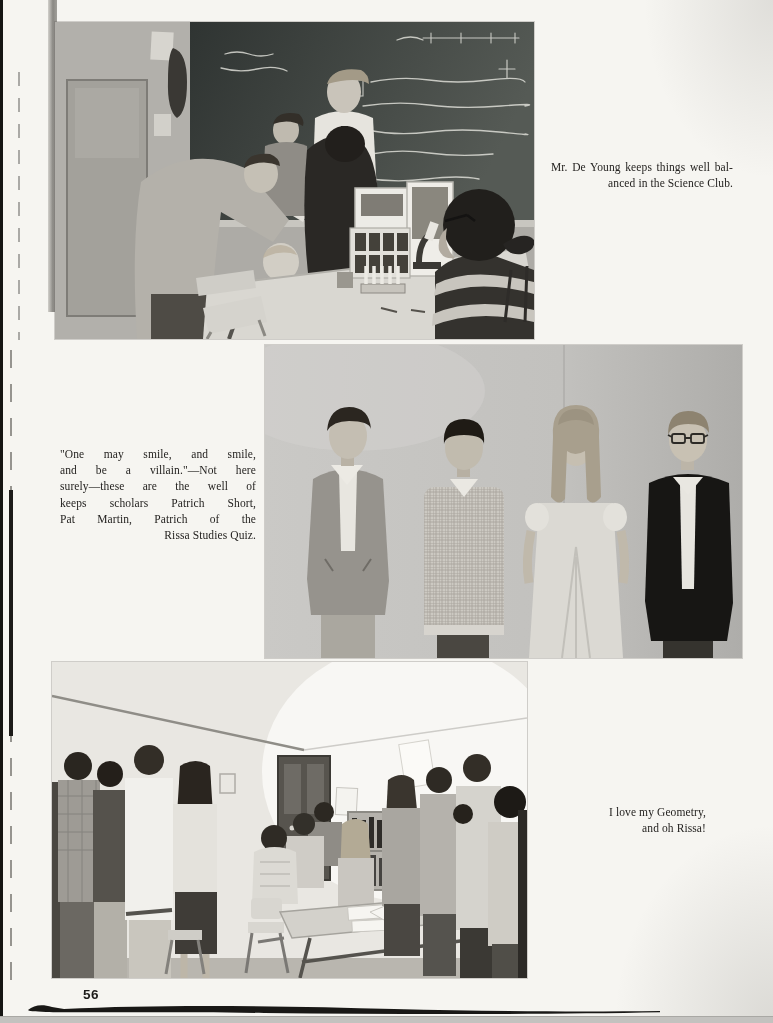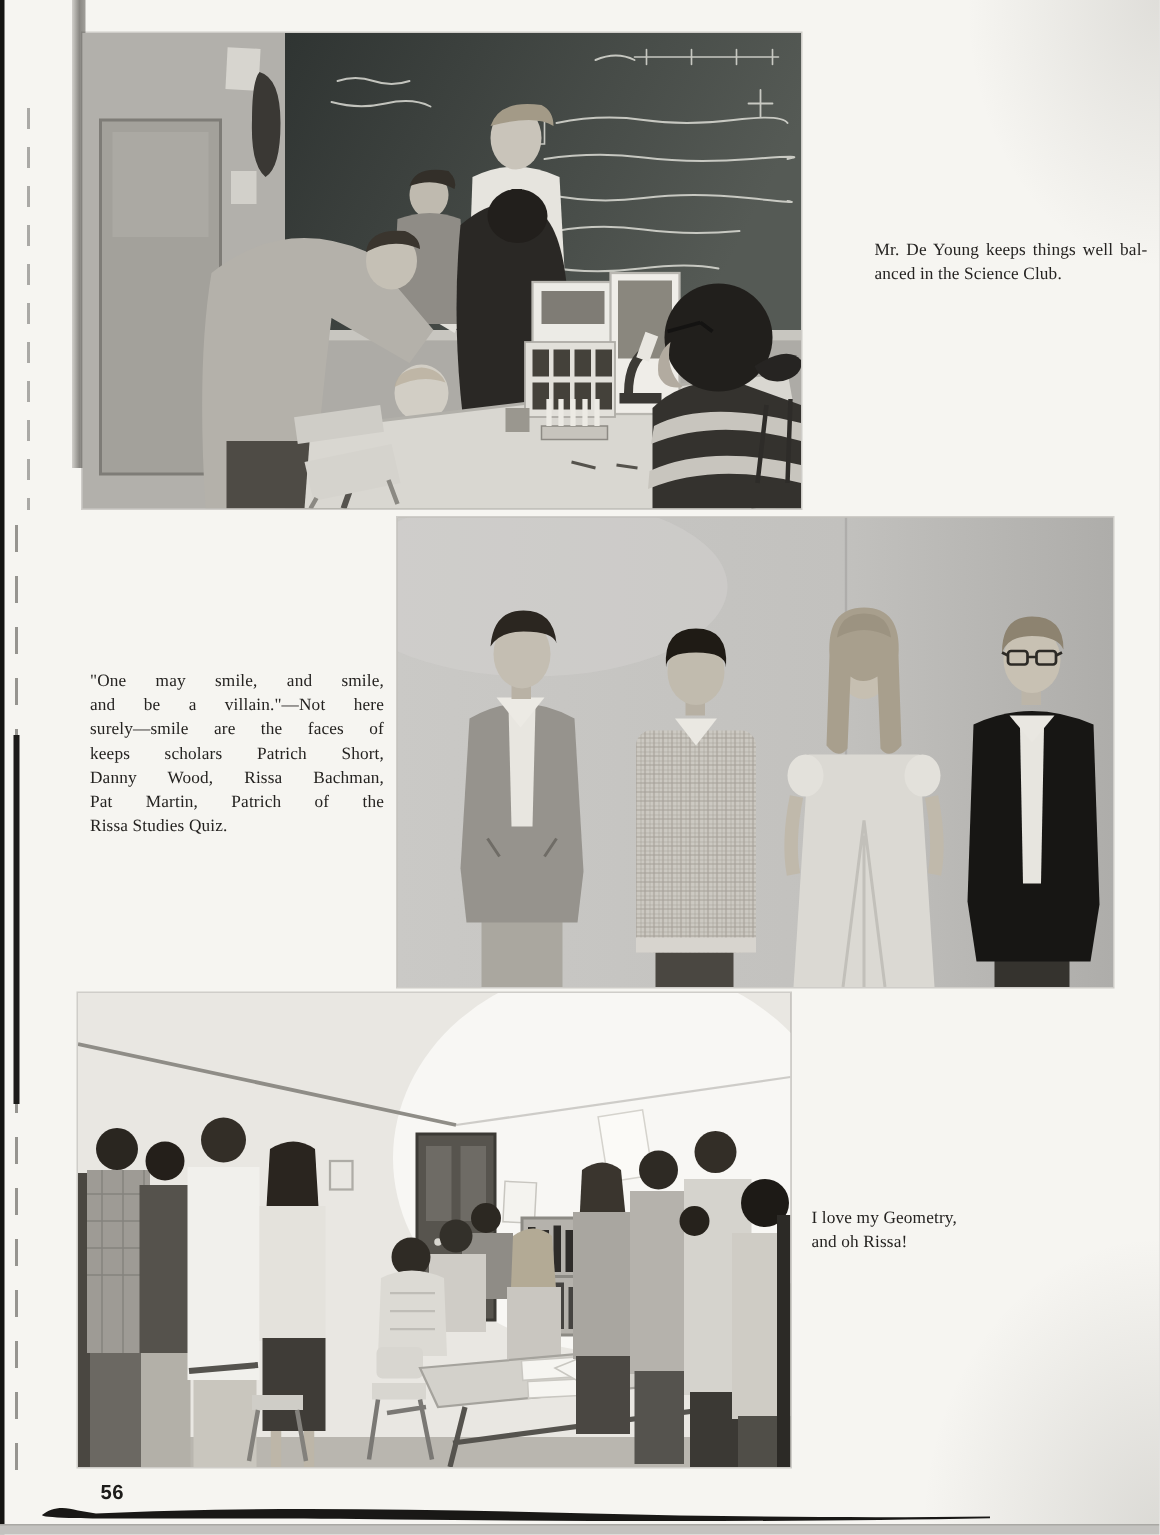--- a/index.html
+++ b/index.html
@@ -24,26 +24,26 @@
   .bottom-strip{position:absolute;left:0;top:1016px;width:773px;height:7px;background:#c3c2bf;border-top:1px solid #a9a8a4;}
   .curl{position:absolute;left:24px;top:1002px;}
   
   .photo{position:absolute;overflow:hidden;background:#b9b7b2;box-shadow:0 0 0 1px rgba(90,88,84,.25);}
   .photo svg{display:block;}
   #photo-science{left:55px;top:22px;width:479px;height:317px;}
   #photo-quiz{left:265px;top:345px;width:477px;height:313px;}
   #photo-geometry{left:52px;top:662px;width:475px;height:316px;}
   
   .caption{position:absolute;font-size:11.5px;line-height:16px;letter-spacing:.1px;color:#252321;}
-  .caption .ln{text-align:left;}
+  .caption .ln{text-align:right;}
   .caption .ln.just{text-align:justify;text-align-last:justify;}
-  #cap-science{left:551px;top:159px;width:182px;margin-left:32px;}
+  #cap-science{left:551px;top:159px;width:182px;}
   #cap-quiz{left:60px;top:446px;width:196px;line-height:16.2px;}
   #cap-geometry{left:541px;top:804px;width:165px;}
-  .pagenum{position:absolute;left:67px;top:987px;font-family:"Liberation Sans",sans-serif;
+  .pagenum{position:absolute;left:83px;top:987px;font-family:"Liberation Sans",sans-serif;
     font-weight:bold;font-size:13.5px;letter-spacing:.4px;color:#1d1c1a;}
 </style>
 </head>
 <body>
 
 <div class="sheet">
 
   <div class="edge-left"></div>
   <div class="streak-a"></div>
   <div class="streak-b"></div>
@@ -245,23 +245,22 @@
           <rect x="426" y="89" width="13" height="9" rx="2"></rect>
           <path d="M420 93 h6 M407 92 l-4 -2 M439 92 l4 -2"></path>
         </g>
       </g>
     </svg>
   </div>
 
   <div class="caption" id="cap-quiz">
     <div class="ln just">"One may smile, and smile,</div>
     <div class="ln just">and be a villain."—Not here</div>
-    <div class="ln just">surely—smile are the faces of</div>
+    <div class="ln just">surely—these are the well of</div>
     <div class="ln just">keeps scholars Patrich Short,</div>
-    <div class="ln just">Danny Wood, Rissa Bachman,</div>
     <div class="ln just">Pat Martin, Patrich of the</div>
     <div class="ln">Rissa Studies Quiz.</div>
   </div>
 
   <div class="photo" id="photo-geometry" role="img">
     <svg width="475" height="316" viewBox="0 0 475 316">
       <rect width="475" height="316" fill="#e9e7e2"></rect>
       <ellipse cx="360" cy="110" rx="150" ry="130" fill="#f8f7f4"></ellipse>
       <g stroke="#8f8d87" fill="none">
         <path d="M0 34 L252 88" stroke-width="2.5"></path>

